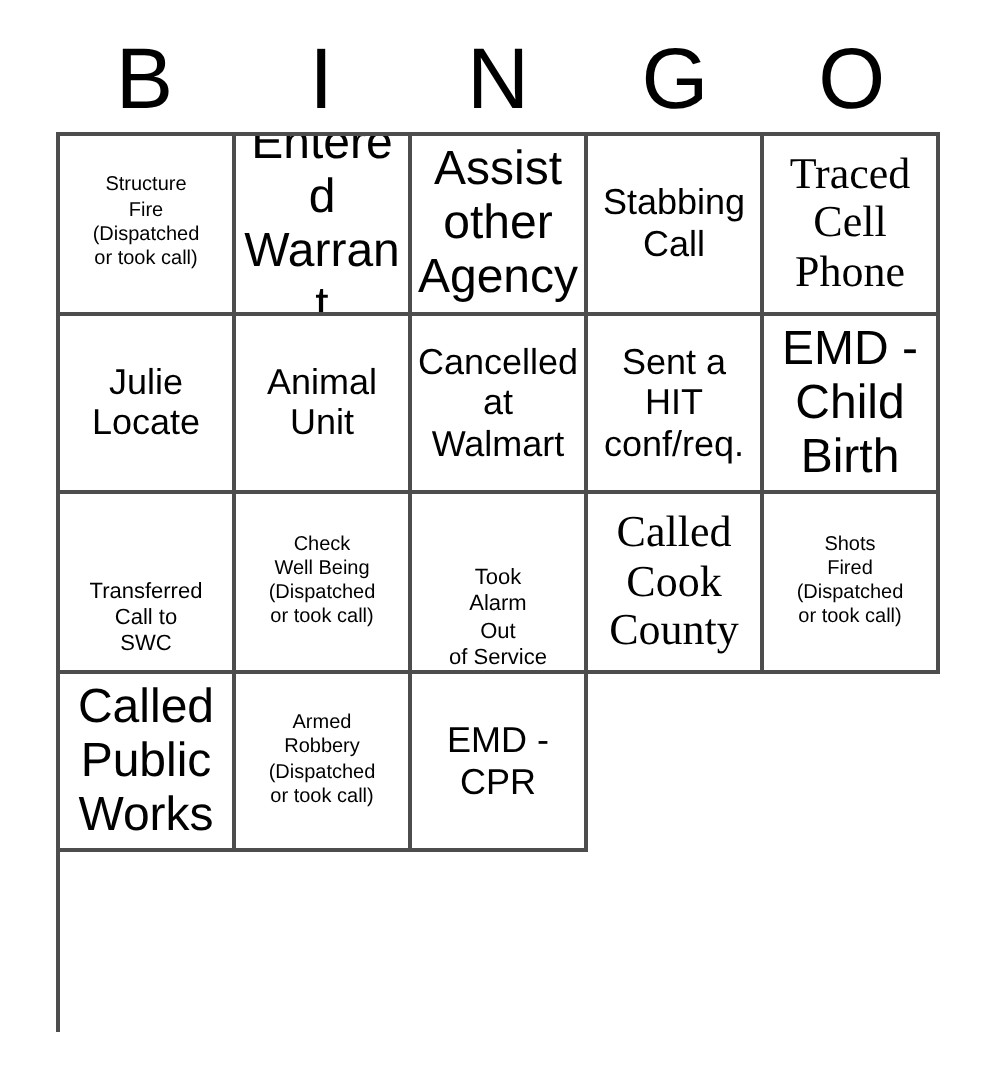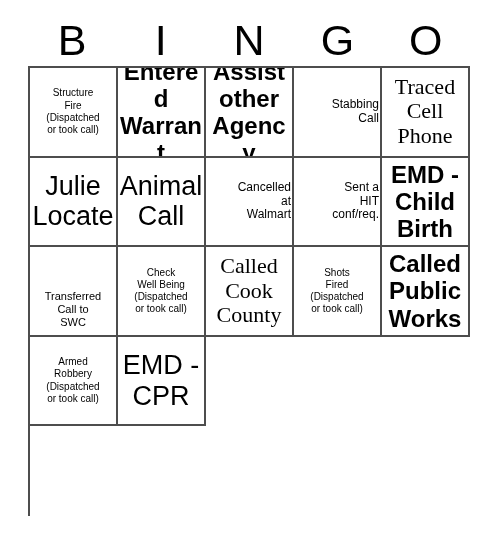--- a/index.html
+++ b/index.html
@@ -74,24 +74,24 @@
 
   .cell-text {
     display: block;
     width: 100%;
     line-height: 1.13;
     word-wrap: break-word;
     white-space: pre-line;
   }
 
   
-  .fs-xxl .cell-text { font-size: 27px; }
-  .fs-xl  .cell-text { font-size: 24px; font-weight: bold; }
+  .fs-xxl .cell-text { font-size: 18px; }
+  .fs-xl  .cell-text { font-size: 24px; }
   .fs-lg  .cell-text { font-size: 22px; font-family: Liberation Serif, serif; }
-  .fs-md  .cell-text { font-size: 12px; text-align: right; }
+  .fs-md  .cell-text { font-size: 18px; }
   .fs-sm  .cell-text { font-size: 11px; line-height: 1.2; margin-top: 37px; }
   .fs-xs  .cell-text { font-size: 10px; line-height: 1.22; }
 </style>
 </head>
 <body>
 
 <div class="bingo-card">
 
   <div class="bingo-header">
     <div class="header-letter">B</div>
@@ -125,21 +125,21 @@
         <span class="cell-text">Traced
 Cell
 Phone</span>
       </div>
       <div class="bingo-cell fs-xxl">
         <span class="cell-text">Julie
 Locate</span>
       </div>
       <div class="bingo-cell fs-xxl">
         <span class="cell-text">Animal
-Call</span>
+Unit</span>
       </div>
       <div class="bingo-cell fs-md">
         <span class="cell-text">Cancelled
 at
 Walmart</span>
       </div>
       <div class="bingo-cell fs-md">
         <span class="cell-text">Sent a
 HIT
 conf/req.</span>
@@ -152,20 +152,26 @@
       <div class="bingo-cell fs-sm">
         <span class="cell-text">Transferred
 Call to
 SWC</span>
       </div>
       <div class="bingo-cell fs-xs">
         <span class="cell-text">Check
 Well Being
 (Dispatched
 or took call)</span>
+      </div>
+      <div class="bingo-cell fs-sm">
+        <span class="cell-text">Took
+Alarm
+Out
+of Service</span>
       </div>
       <div class="bingo-cell fs-lg">
         <span class="cell-text">Called
 Cook
 County</span>
       </div>
       <div class="bingo-cell fs-xs">
         <span class="cell-text">Shots
 Fired
 (Dispatched

